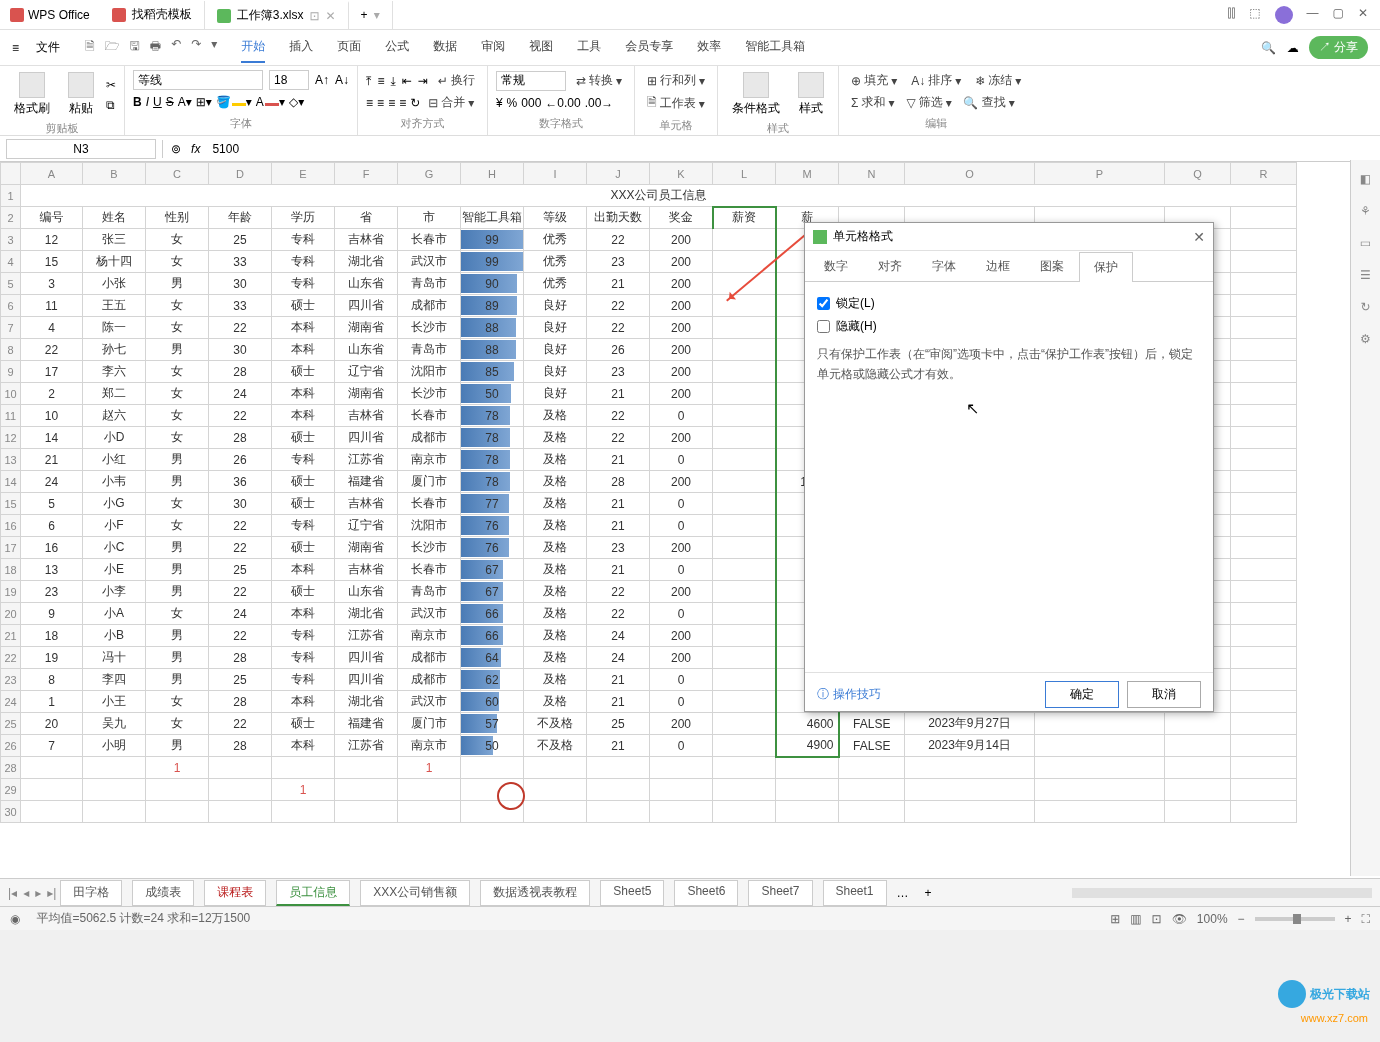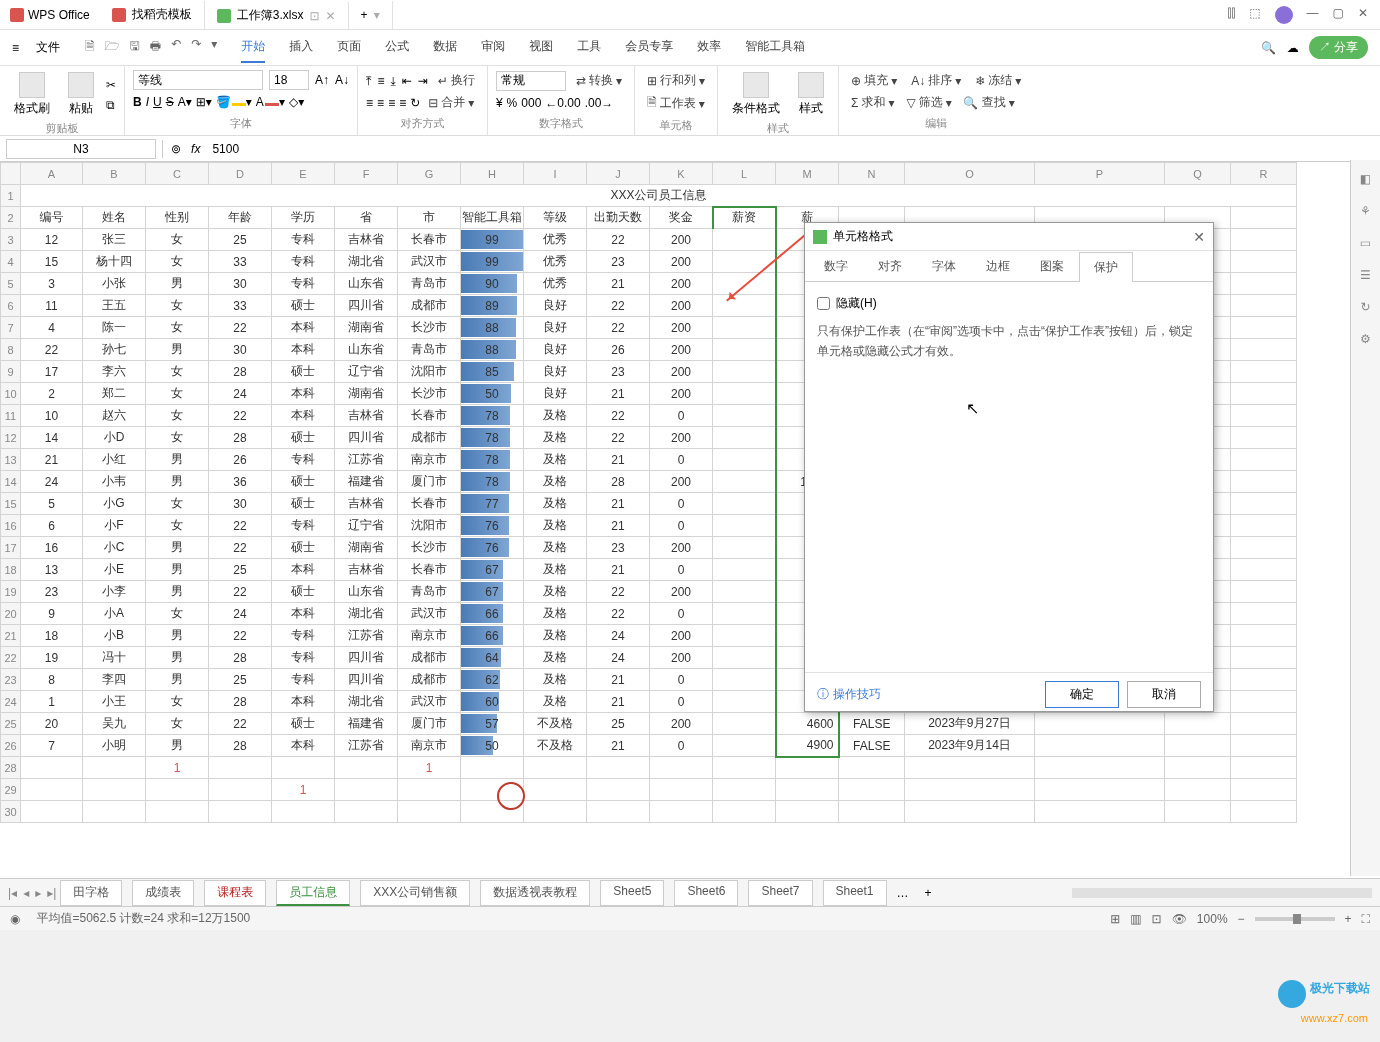--- a/index.html
+++ b/index.html
@@ -70,21 +70,21 @@
 .st-nav{display:flex;gap:6px;color:#888}
 .st-tab{padding:3px 12px;background:#fff;border:1px solid #ccc;color:#555}
 .st-tab.green{color:#b91c1c}
 .st-tab.active{background:#fff;border-bottom:2px solid #3d9140;color:#3d9140}
 .st-scroll{margin-left:auto;width:300px;height:10px;background:#e0e0e0}
 .statusbar{height:24px;background:#f5f5f5;display:flex;align-items:center;padding:0 10px;color:#666;border-top:1px solid #ccc}
 .sb-right{margin-left:auto;display:flex;gap:10px;align-items:center}
 .zoom-slider{width:80px;height:4px;background:#ccc;position:relative}
 .zoom-thumb{position:absolute;left:38px;top:-3px;width:8px;height:10px;background:#888}
 .right-panel{position:absolute;right:0;top:160px;width:30px;height:716px;background:#f5f5f5;border-left:1px solid #ccc;display:flex;flex-direction:column;gap:18px;padding-top:12px;align-items:center;color:#888}
-.watermark{position:absolute;right:10px;bottom:34px;color:#36a8e0;font-weight:bold;font-size:16px;display:flex;gap:4px}
+.watermark{position:absolute;right:10px;bottom:34px;color:#36a8e0;font-weight:bold;font-size:16px;display:flex;align-items:center;gap:4px}
 .wm-logo{width:28px;height:28px;background:#36a8e0;border-radius:50%}
 .wm-url{position:absolute;right:12px;bottom:18px;color:#ff9800;font-size:11px}
 .red-arrow{position:absolute;width:2px;background:#e74c3c;transform-origin:top}
 .red-arrow::after{content:"";position:absolute;bottom:-2px;left:-4px;border:5px solid transparent;border-top-color:#e74c3c}
 </style>
 </head>
 <body>
 
 <div class="titlebar">
   <div class="wps-logo">
@@ -908,20 +908,24 @@
   <div class="dlg-tabs" id="dlg-tabs">
       <span class="dlg-tab">数字</span>
       <span class="dlg-tab">对齐</span>
       <span class="dlg-tab">字体</span>
       <span class="dlg-tab">边框</span>
       <span class="dlg-tab">图案</span>
       <span class="dlg-tab active">保护</span>
     </div>
   <div class="dlg-body">
     <label class="chk-row">
+      <input type="checkbox" class="chk" checked="" style="">
+      <span>锁定(L)</span>
+    </label>
+    <label class="chk-row">
       <input type="checkbox" class="chk" style="">
       <span>隐藏(H)</span>
     </label>
     <div class="dlg-note">只有保护工作表（在“审阅”选项卡中，点击“保护工作表”按钮）后，锁定单元格或隐藏公式才有效。</div>
   </div>
   <div class="dlg-foot">
     <span class="dlg-link">ⓘ <span>操作技巧</span></span>
     <div class="dlg-btns">
       <button class="dlg-btn primary">确定</button>
       <button class="dlg-btn">取消</button>

